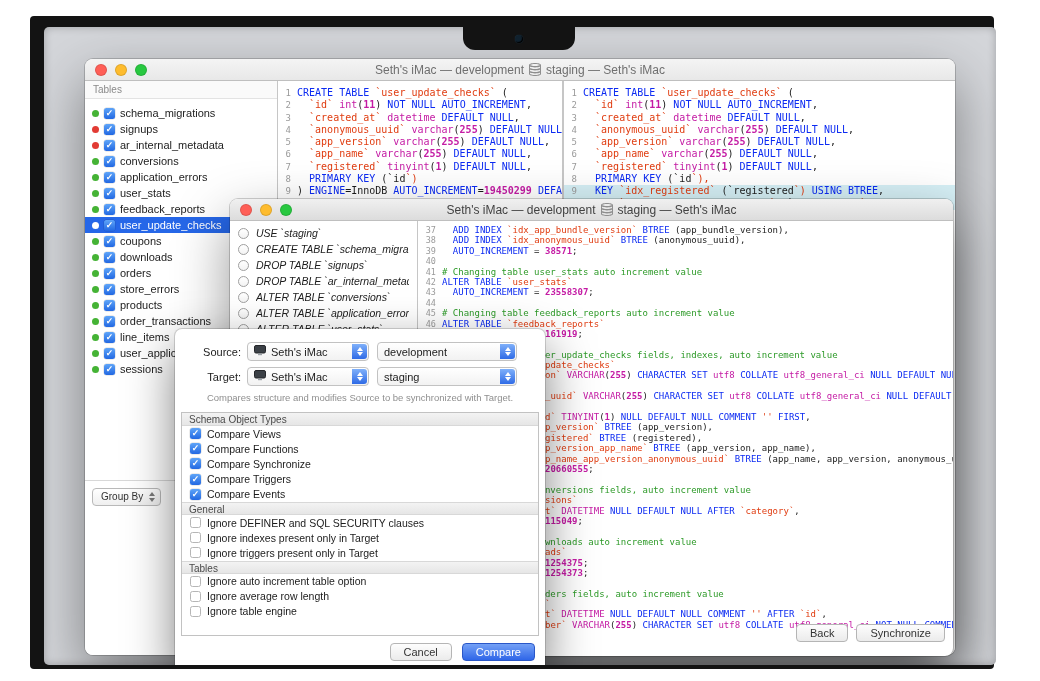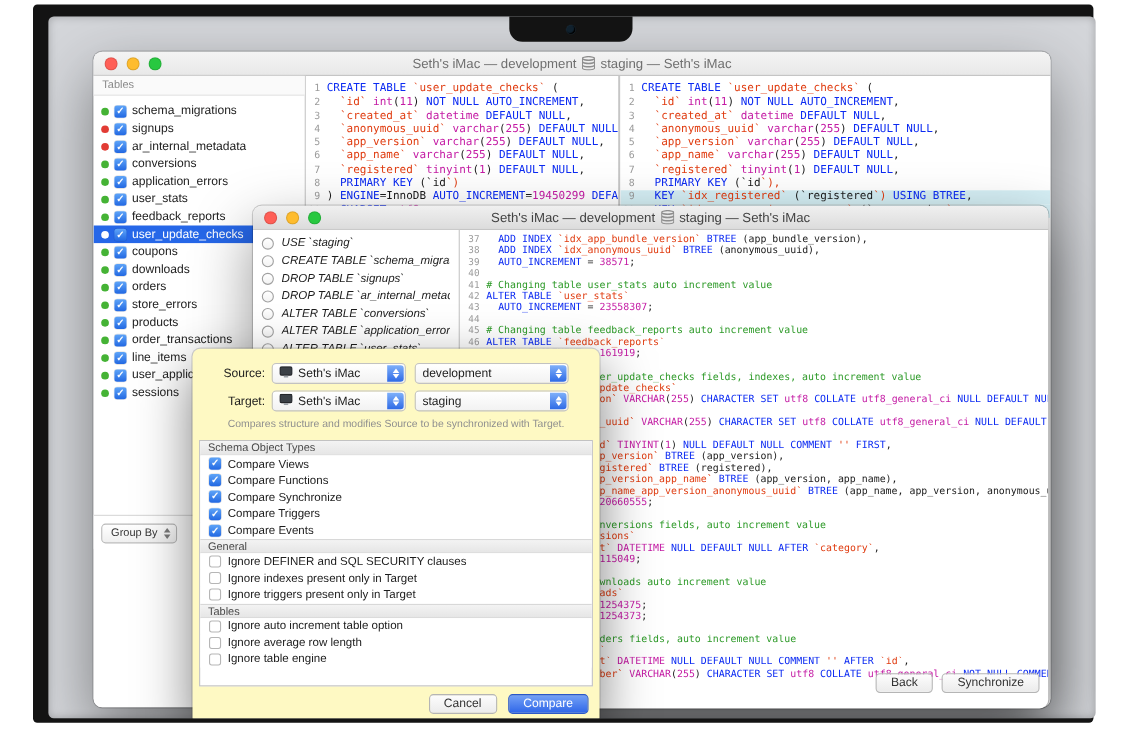--- a/index.html
+++ b/index.html
@@ -1,20 +1,20 @@
 <!DOCTYPE html>
 <html><head>
 <meta charset="utf-8">
 <style>
   * { box-sizing: border-box; margin: 0; padding: 0; }
   html,body { width:1040px; height:681px; background:#ffffff; overflow:hidden;
     font-family:"Liberation Sans", sans-serif; }
 
   
-  .bezel { position:absolute; left:30px; top:4px; width:964px; height:653px;
+  .bezel { position:absolute; left:30px; top:16px; width:964px; height:653px;
     background:#131313; border-radius:4px; }
   .screen { position:absolute; left:14px; top:11px; width:952px; height:638px;
     background:#d4d6da; border-radius:5px; overflow:hidden;
     box-shadow: inset 0 0 8px rgba(0,0,0,.25); }
   .notch { position:absolute; left:433px; top:11px; width:112px; height:23px;
     background:#131313; border-radius:0 0 12px 12px; z-index:30; }
   .cam { position:absolute; left:52px; top:8px; width:8px; height:8px; border-radius:50%;
     background:#10212e; box-shadow: inset -1px -1px 1px #000, 0 0 1px #2d4a5e; }
 
   
@@ -74,21 +74,21 @@
   .divider-v { width:2px; background:#c6c6c6; flex:0 0 auto; }
   .pane-right { flex:1; }
   .cline { display:flex; height:12.3px; font:10px/12.3px "DejaVu Sans Mono", monospace; color:#1a1a1a; }
   .cline .ln { width:16px; flex:0 0 auto; text-align:right; padding-right:3px;
     color:#9b9b9b; font-size:9px; }
   .cline .ct { white-space:pre; overflow:hidden; flex:1; padding-left:3px; }
   .cline.hl { background:#d5eff5; }
 
   .k { color:#0c2bf2; }  
   .t { color:#c41ba4; }  
-  .n { color:#c41ba4; }  
+  .n { color:#c41ba4;font-weight:bold; }  
   .s { color:#e03c10; }  
   .c { color:#2d9a28; }  
 
   
   .fw-body { flex:1; display:flex; min-height:0; position:relative; }
   .stmt-pane { width:188px; flex:0 0 auto; background:#fff; border-right:1px solid #c6c6c6; padding-top:4px; }
   .stmt { height:16px; display:flex; align-items:center; gap:7px; padding:0 8px; font-size:10.5px; color:#1c1c1c; }
   .stmt .txt { white-space:nowrap; overflow:hidden;font-style:italic; }
   .radio { width:11px; height:11px; flex:0 0 auto; border:1px solid #9f9f9f; border-radius:50%;
     background:linear-gradient(#fff,#f3f3f3); }
@@ -97,21 +97,21 @@
   .fline .ln { width:22px; flex:0 0 auto; text-align:right; padding-right:4px; color:#9b9b9b; font-size:8.5px; }
   .fline .ct { white-space:pre; overflow:hidden; flex:1; padding-left:2px; }
   .fw-buttons { position:absolute; right:8px; bottom:14px; display:flex; gap:8px; z-index:5; }
   .btn { height:18px; padding:0 13px; display:inline-flex; align-items:center; justify-content:center;
     background:linear-gradient(#fdfdfd,#ebebeb); border:1px solid #b5b5b5; border-radius:4px;
     font-size:11px; color:#333; }
   .btn.primary { background:linear-gradient(#74a1f6,#2f66e8); border-color:#2a57c8; color:#fff; }
 
   
   #dialog { position:absolute; left:131px; top:302px; width:370px; height:342px; z-index:20;
-    background:#fef9c3; border-radius:7px; box-shadow:0 18px 48px rgba(0,0,0,.5), 0 0 0 1px rgba(0,0,0,.15); }
+    background:#ffffff; border-radius:7px; box-shadow:0 18px 48px rgba(0,0,0,.5), 0 0 0 1px rgba(0,0,0,.15); }
   .dlg-top { padding:13px 14px 0; }
   .dlg-row { display:flex; align-items:center; margin-bottom:6px; }
   .dlg-row .rlabel { width:52px; text-align:right; margin-right:6px; font-size:11px; color:#1c1c1c; }
   .popup { height:19px; background:linear-gradient(#ffffff,#f2f2f2); border:1px solid #c2c2c2;
     border-radius:4px; display:flex; align-items:center; gap:5px; position:relative;
     padding:0 20px 0 6px; font-size:11px; color:#1c1c1c; }
   .popup.host { width:122px; }
   .popup.db   { width:140px; margin-left:8px; }
   .popup .cap { position:absolute; right:1px; top:1px; bottom:1px; width:15px;
     background:linear-gradient(#7fb0fa,#2f6be6); border-radius:0 3px 3px 0;

